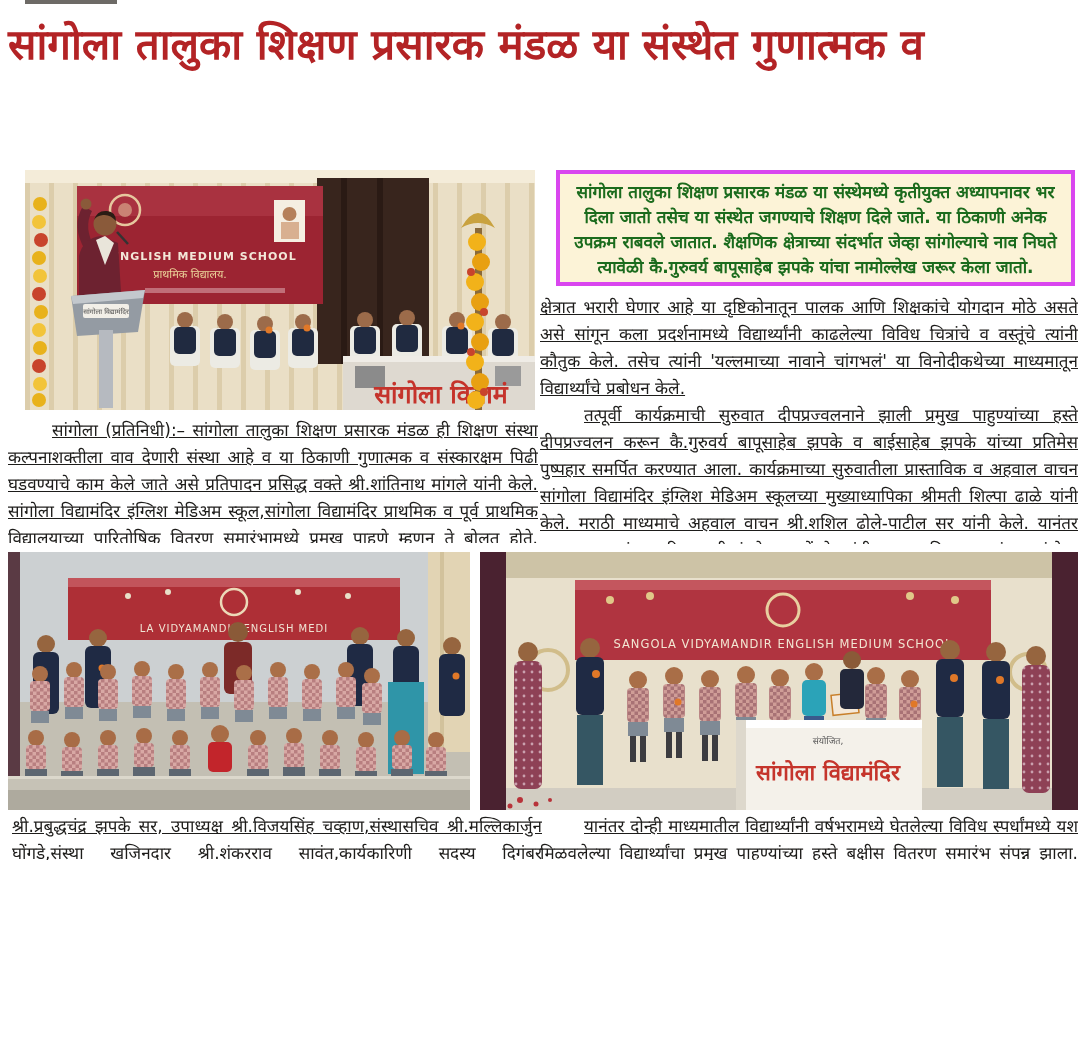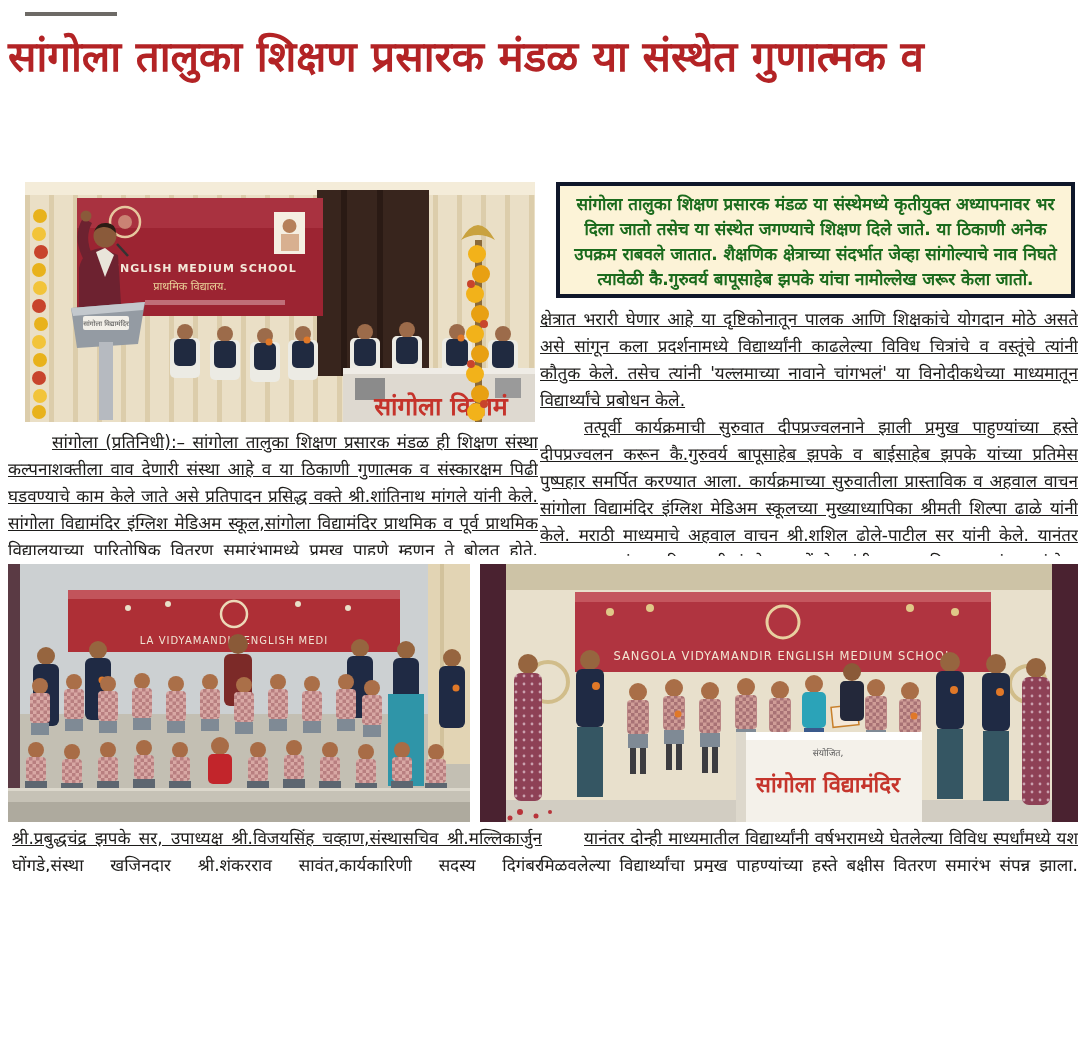--- a/index.html
+++ b/index.html
@@ -1,32 +1,32 @@
 <!DOCTYPE html>
 <html><head>
 <meta charset="utf-8">
 <style>
   html,body { margin:0; padding:0; background:#ffffff; }
   .page {
-    position:relative; width:1080px; height:860px; margin:12px auto;
+    position:relative; width:1080px; height:860px; margin:0 auto;
     background:#ffffff; overflow:hidden;
     font-family:"DejaVu Sans", sans-serif;
   }
   .top-strip { position:absolute; left:25px; top:0; width:92px; height:4px; background:#6d6a66; }
 
   .headline {
     position:absolute; left:8px; top:14px; width:1066px;
     color:#b32325; font-weight:bold; font-size:42px; line-height:61px;
     letter-spacing:0px; white-space:nowrap;
   }
   .headline .hl-line { display:block; }
 
   .highlight-box {
     position:absolute; left:556px; top:170px; width:519px; height:116px;
-    box-sizing:border-box; background:#fcf3d7; border:4px solid #0f172a;
+    box-sizing:border-box; background:#fcf3d7; border:4px solid #d946ef;
     color:#1b6b1d; font-weight:bold; font-size:17px; line-height:25px;
     text-align:center; padding:6px 10px; overflow:hidden;
   }
 
   .col { position:absolute; color:#1d1c1a; font-size:17px; text-align:justify; overflow:hidden; }
   .col p { margin:0; padding:0;text-decoration:underline; }
   .col .indent { text-indent:44px; }
   .col-left-top   { left:8px;   top:417px; width:530px; height:126px; line-height:27px; }
   .col-right-top  { left:540px; top:294px; width:538px; height:250px; line-height:27px; }
   .col-left-bot   { left:12px;   top:813px; width:530px; height:241px; line-height:26.5px; }

